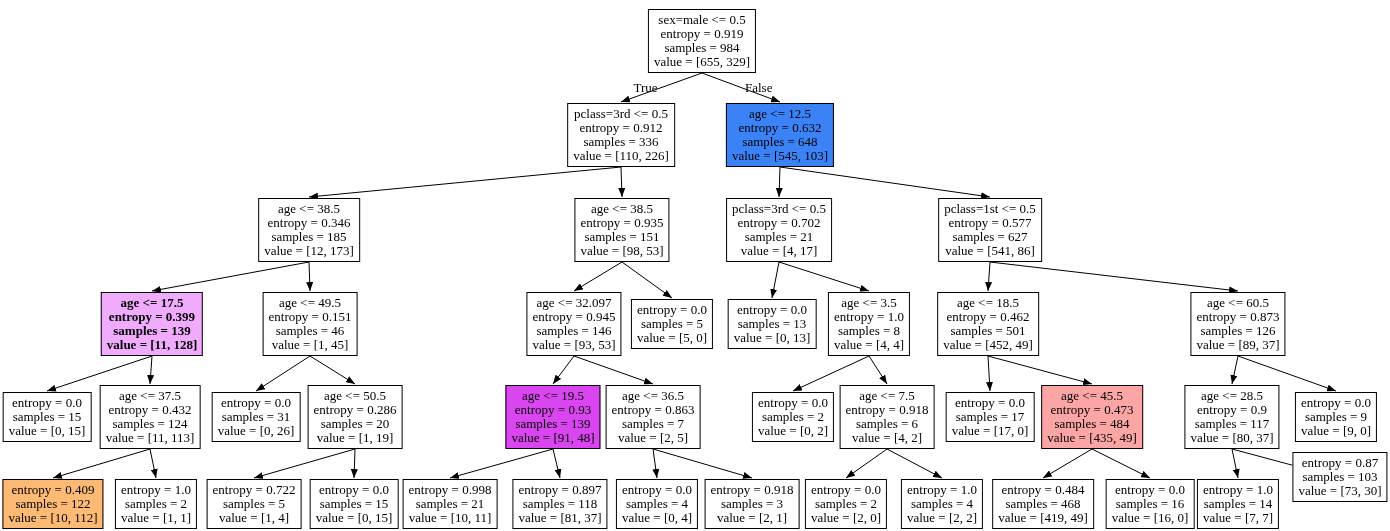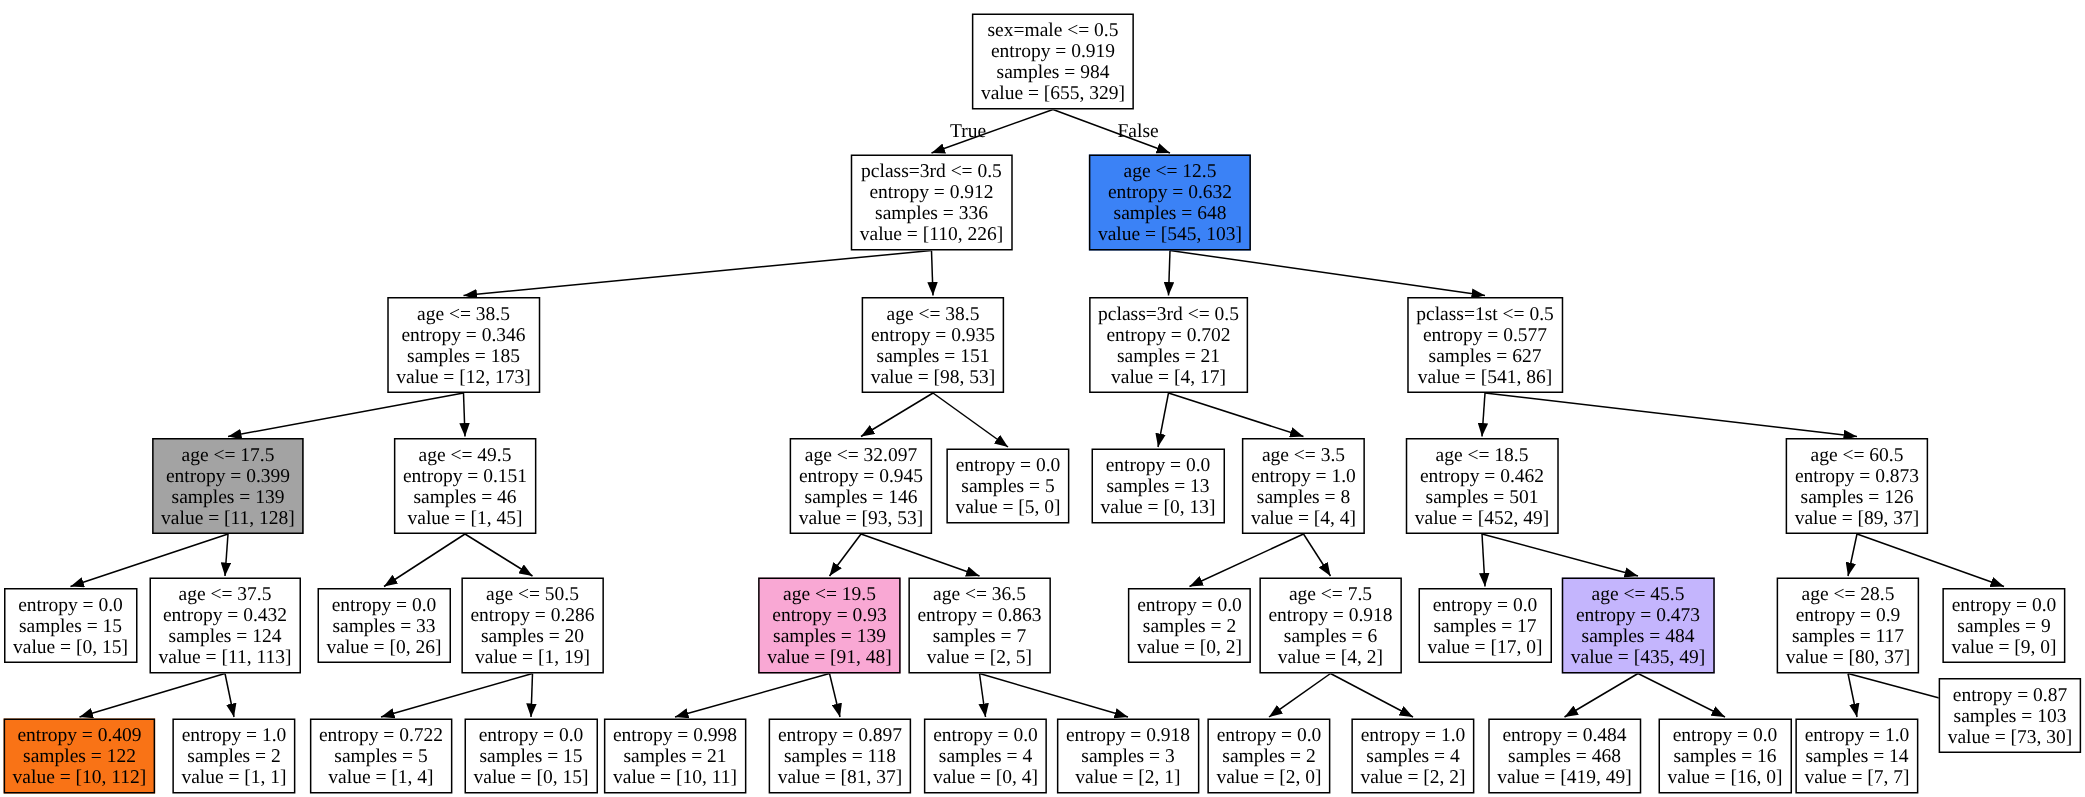--- a/index.html
+++ b/index.html
@@ -126,21 +126,21 @@
         <div>entropy = 0.702</div>
         <div>samples = 21</div>
         <div>value = [4, 17]</div>
       </div>
       <div class="node" style="left: 990px; top: 198px; background: rgb(255, 255, 255); border-color: rgb(0, 0, 0);">
         <div>pclass=1st &lt;= 0.5</div>
         <div>entropy = 0.577</div>
         <div>samples = 627</div>
         <div>value = [541, 86]</div>
       </div>
-      <div class="node" style="left: 152px; top: 292px; background: #a3a3a3; border-color: rgb(0, 0, 0);">
+      <div class="node" style="left: 152px; top: 292px; background: #f0abfc; border-color: rgb(0, 0, 0); font-weight: bold;">
         <div>age &lt;= 17.5</div>
         <div>entropy = 0.399</div>
         <div>samples = 139</div>
         <div>value = [11, 128]</div>
       </div>
       <div class="node" style="left: 310px; top: 292px; background: rgb(255, 255, 255); border-color: rgb(0, 0, 0);">
         <div>age &lt;= 49.5</div>
         <div>entropy = 0.151</div>
         <div>samples = 46</div>
         <div>value = [1, 45]</div>
@@ -185,30 +185,30 @@
         <div>value = [0, 15]</div>
       </div>
       <div class="node" style="left: 150px; top: 385px; background: rgb(255, 255, 255); border-color: rgb(0, 0, 0);">
         <div>age &lt;= 37.5</div>
         <div>entropy = 0.432</div>
         <div>samples = 124</div>
         <div>value = [11, 113]</div>
       </div>
       <div class="node" style="left: 256px; top: 392px; background: rgb(255, 255, 255); border-color: rgb(0, 0, 0);">
         <div>entropy = 0.0</div>
-        <div>samples = 33</div>
+        <div>samples = 31</div>
         <div>value = [0, 26]</div>
       </div>
       <div class="node" style="left: 355px; top: 385px; background: rgb(255, 255, 255); border-color: rgb(0, 0, 0);">
         <div>age &lt;= 50.5</div>
         <div>entropy = 0.286</div>
         <div>samples = 20</div>
         <div>value = [1, 19]</div>
       </div>
-      <div class="node" style="left: 553px; top: 385px; background: #f9a8d4; border-color: rgb(0, 0, 0);">
+      <div class="node" style="left: 553px; top: 385px; background: #d946ef; border-color: rgb(0, 0, 0);">
         <div>age &lt;= 19.5</div>
         <div>entropy = 0.93</div>
         <div>samples = 139</div>
         <div>value = [91, 48]</div>
       </div>
       <div class="node" style="left: 653px; top: 385px; background: rgb(255, 255, 255); border-color: rgb(0, 0, 0);">
         <div>age &lt;= 36.5</div>
         <div>entropy = 0.863</div>
         <div>samples = 7</div>
         <div>value = [2, 5]</div>
@@ -222,38 +222,38 @@
         <div>age &lt;= 7.5</div>
         <div>entropy = 0.918</div>
         <div>samples = 6</div>
         <div>value = [4, 2]</div>
       </div>
       <div class="node" style="left: 990px; top: 392px; background: rgb(255, 255, 255); border-color: rgb(0, 0, 0);">
         <div>entropy = 0.0</div>
         <div>samples = 17</div>
         <div>value = [17, 0]</div>
       </div>
-      <div class="node" style="left: 1092px; top: 385px; background: #c4b5fd; border-color: rgb(0, 0, 0);">
+      <div class="node" style="left: 1092px; top: 385px; background: #fca5a5; border-color: rgb(0, 0, 0);">
         <div>age &lt;= 45.5</div>
         <div>entropy = 0.473</div>
         <div>samples = 484</div>
         <div>value = [435, 49]</div>
       </div>
       <div class="node" style="left: 1232px; top: 385px; background: rgb(255, 255, 255); border-color: rgb(0, 0, 0);">
         <div>age &lt;= 28.5</div>
         <div>entropy = 0.9</div>
         <div>samples = 117</div>
         <div>value = [80, 37]</div>
       </div>
       <div class="node" style="left: 1336px; top: 392px; background: rgb(255, 255, 255); border-color: rgb(0, 0, 0);">
         <div>entropy = 0.0</div>
         <div>samples = 9</div>
         <div>value = [9, 0]</div>
       </div>
-      <div class="node" style="left: 53px; top: 479px; background: #f97316; border-color: rgb(0, 0, 0);">
+      <div class="node" style="left: 53px; top: 479px; background: #fdba74; border-color: rgb(0, 0, 0);">
         <div>entropy = 0.409</div>
         <div>samples = 122</div>
         <div>value = [10, 112]</div>
       </div>
       <div class="node" style="left: 156px; top: 479px; background: rgb(255, 255, 255); border-color: rgb(0, 0, 0);">
         <div>entropy = 1.0</div>
         <div>samples = 2</div>
         <div>value = [1, 1]</div>
       </div>
       <div class="node" style="left: 254px; top: 479px; background: rgb(255, 255, 255); border-color: rgb(0, 0, 0);">

